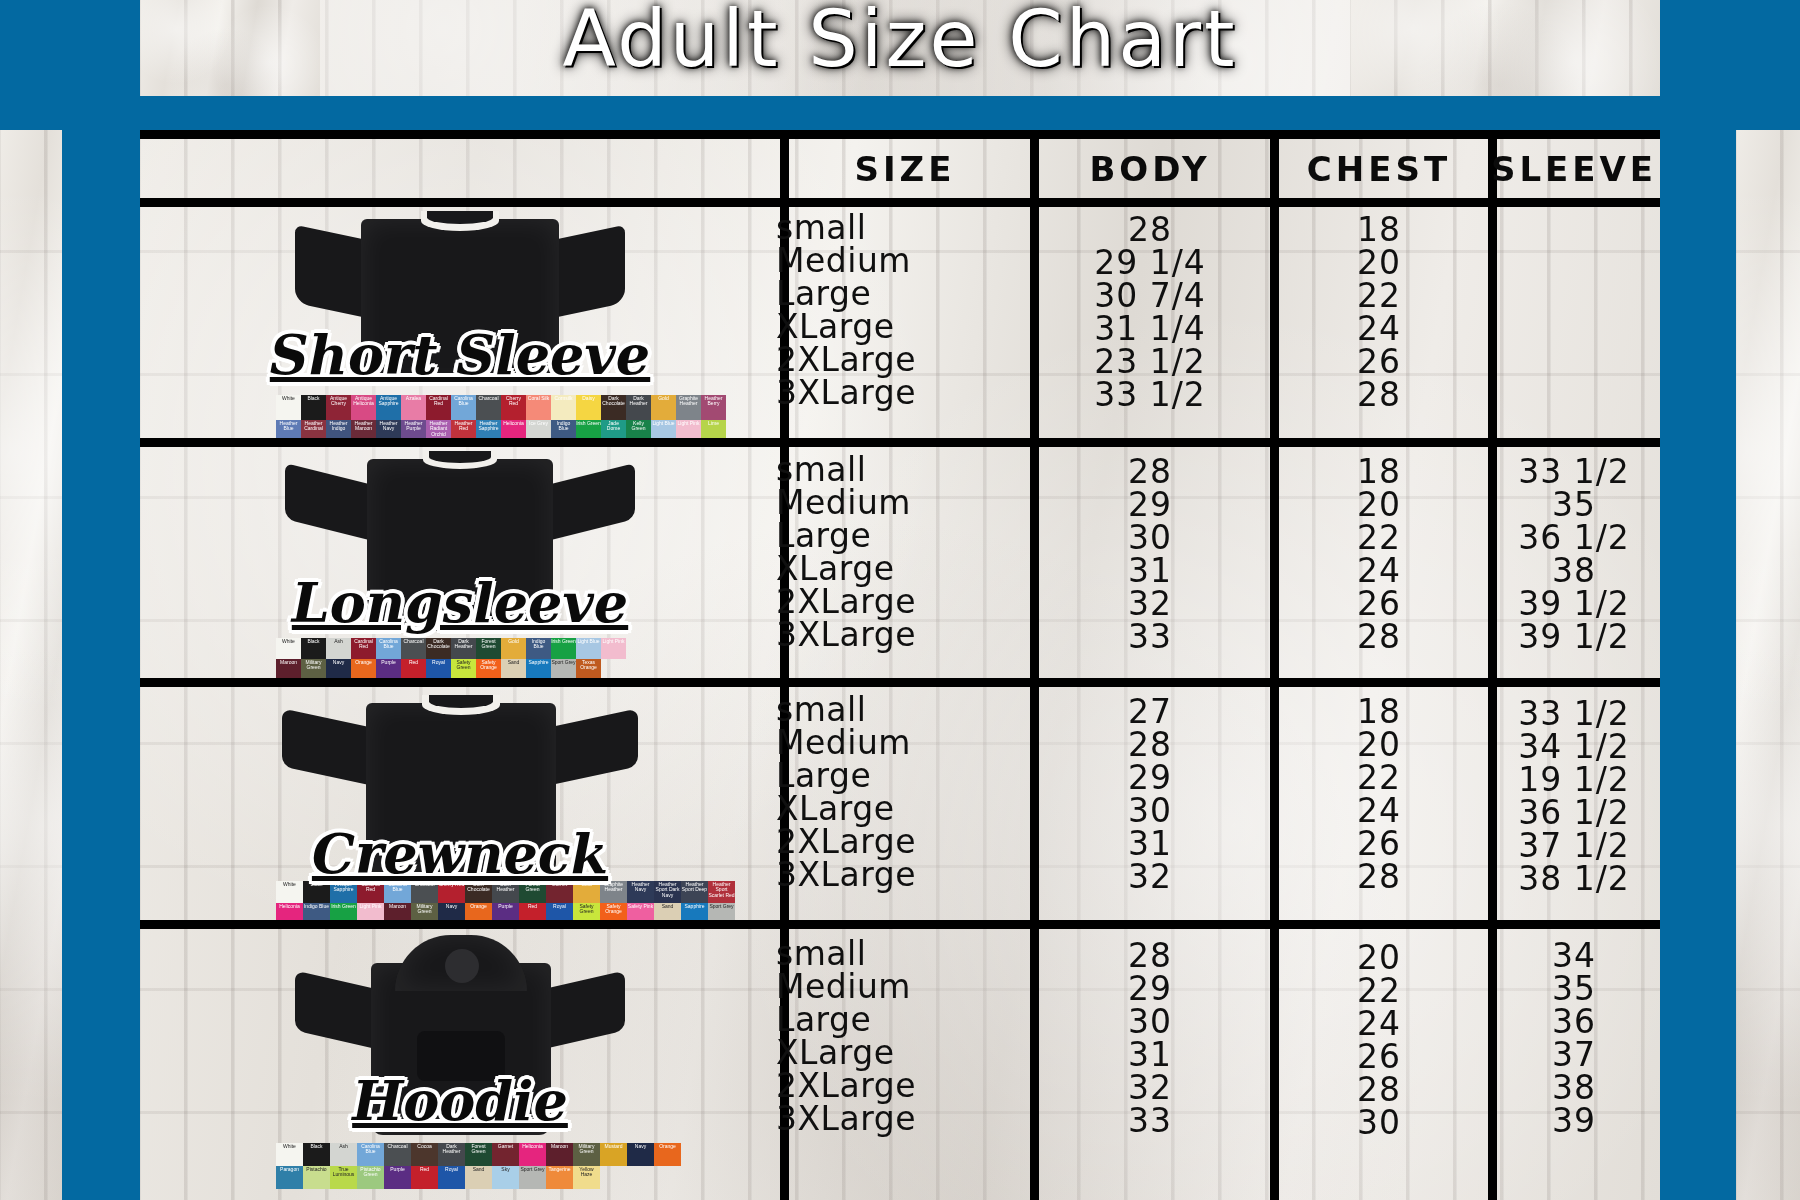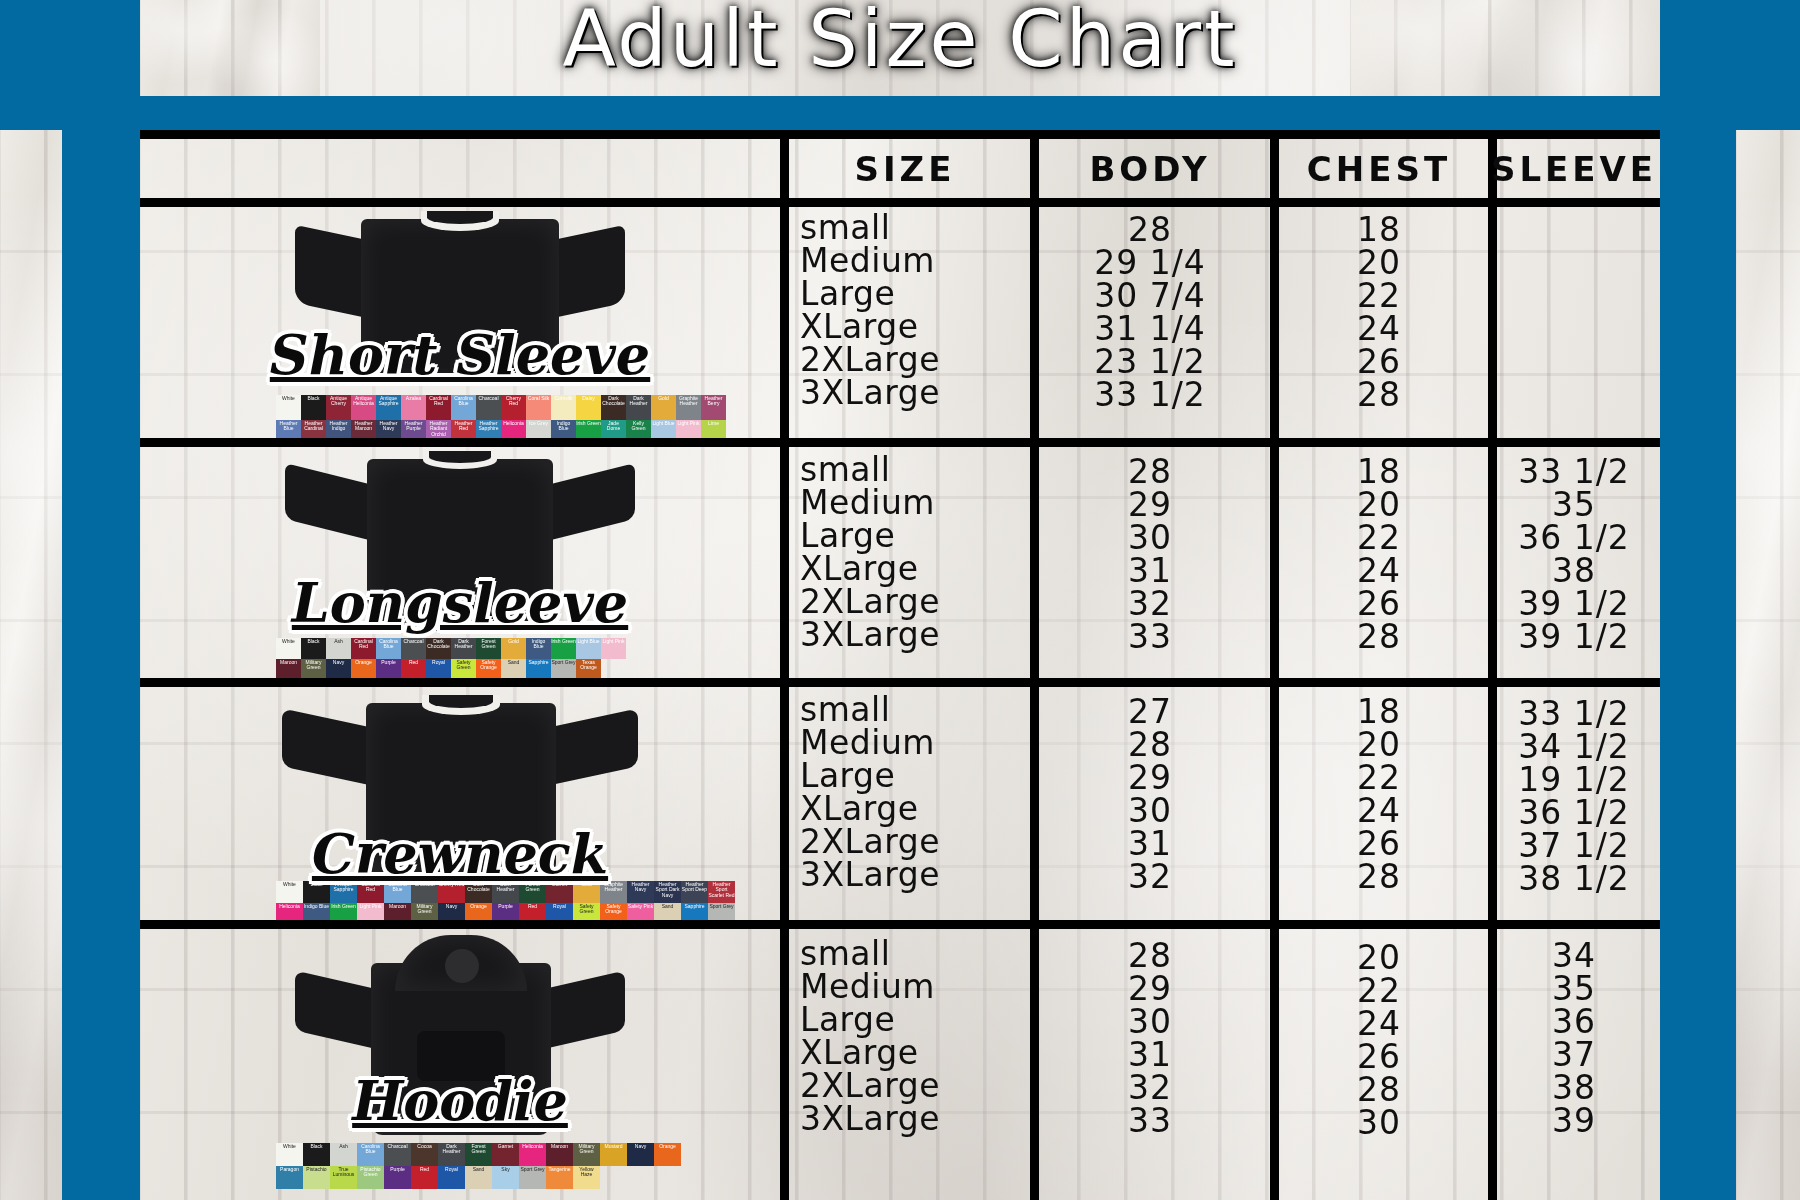--- a/index.html
+++ b/index.html
@@ -172,21 +172,21 @@
     letter-spacing: 0;
   }
   .sw.dark-txt { color: #222; }
 
   
   .sizecol, .numcol {
     position: absolute;
     font-family: "DejaVu Sans", sans-serif;
     color: #101010;
   }
-  .sizecol { left: 660px; width: 230px; text-align: left; }
+  .sizecol { left: 636px; width: 230px; text-align: left; }
   .sizecol div { font-size: 33px; line-height: 1.0; letter-spacing: 0.5px; }
 
   .numcol div { font-size: 33px; line-height: 1.0; text-align: center; letter-spacing: 1px; }
   .col-body   { left: 890px; width: 240px; }
   .col-chest  { left: 1130px; width: 218px; }
   .col-sleeve { left: 1348px; width: 172px; }
 </style>
 </head>
 <body>
 

